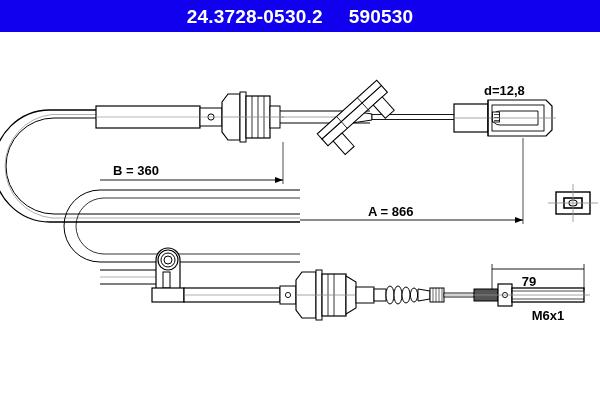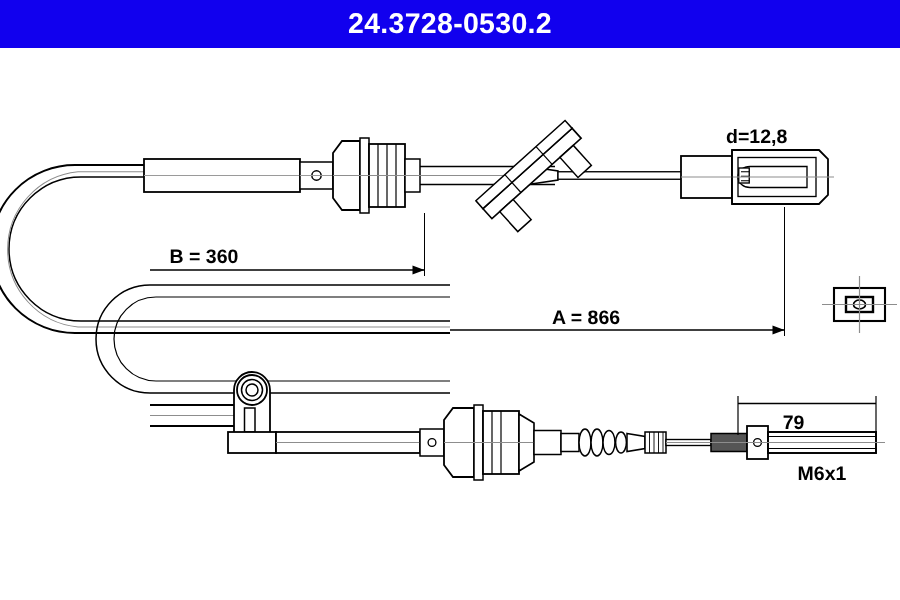--- a/index.html
+++ b/index.html
@@ -35,20 +35,21 @@
     font-weight:bold;font-size:13px;fill:#000;
   }
 </style>
 </head>
 <body>
 
 <div id="sheet">
 
   <div id="header">
     <span class="htxt">24.3728-0530.2</span>
+    <span class="htxt">590530</span>
   </div>
 
   <div id="drawing">
     <svg width="600" height="368" viewBox="0 0 600 368" xmlns="http://www.w3.org/2000/svg">
 
       <g fill="none" stroke="#000" stroke-width="1" stroke-linecap="butt" stroke-linejoin="miter">
 
         <g>
 
           <path d="M 96,78 L 50,78 A 56,56 0 0 0 50,190 L 300,190" stroke-width="1.3"></path>

